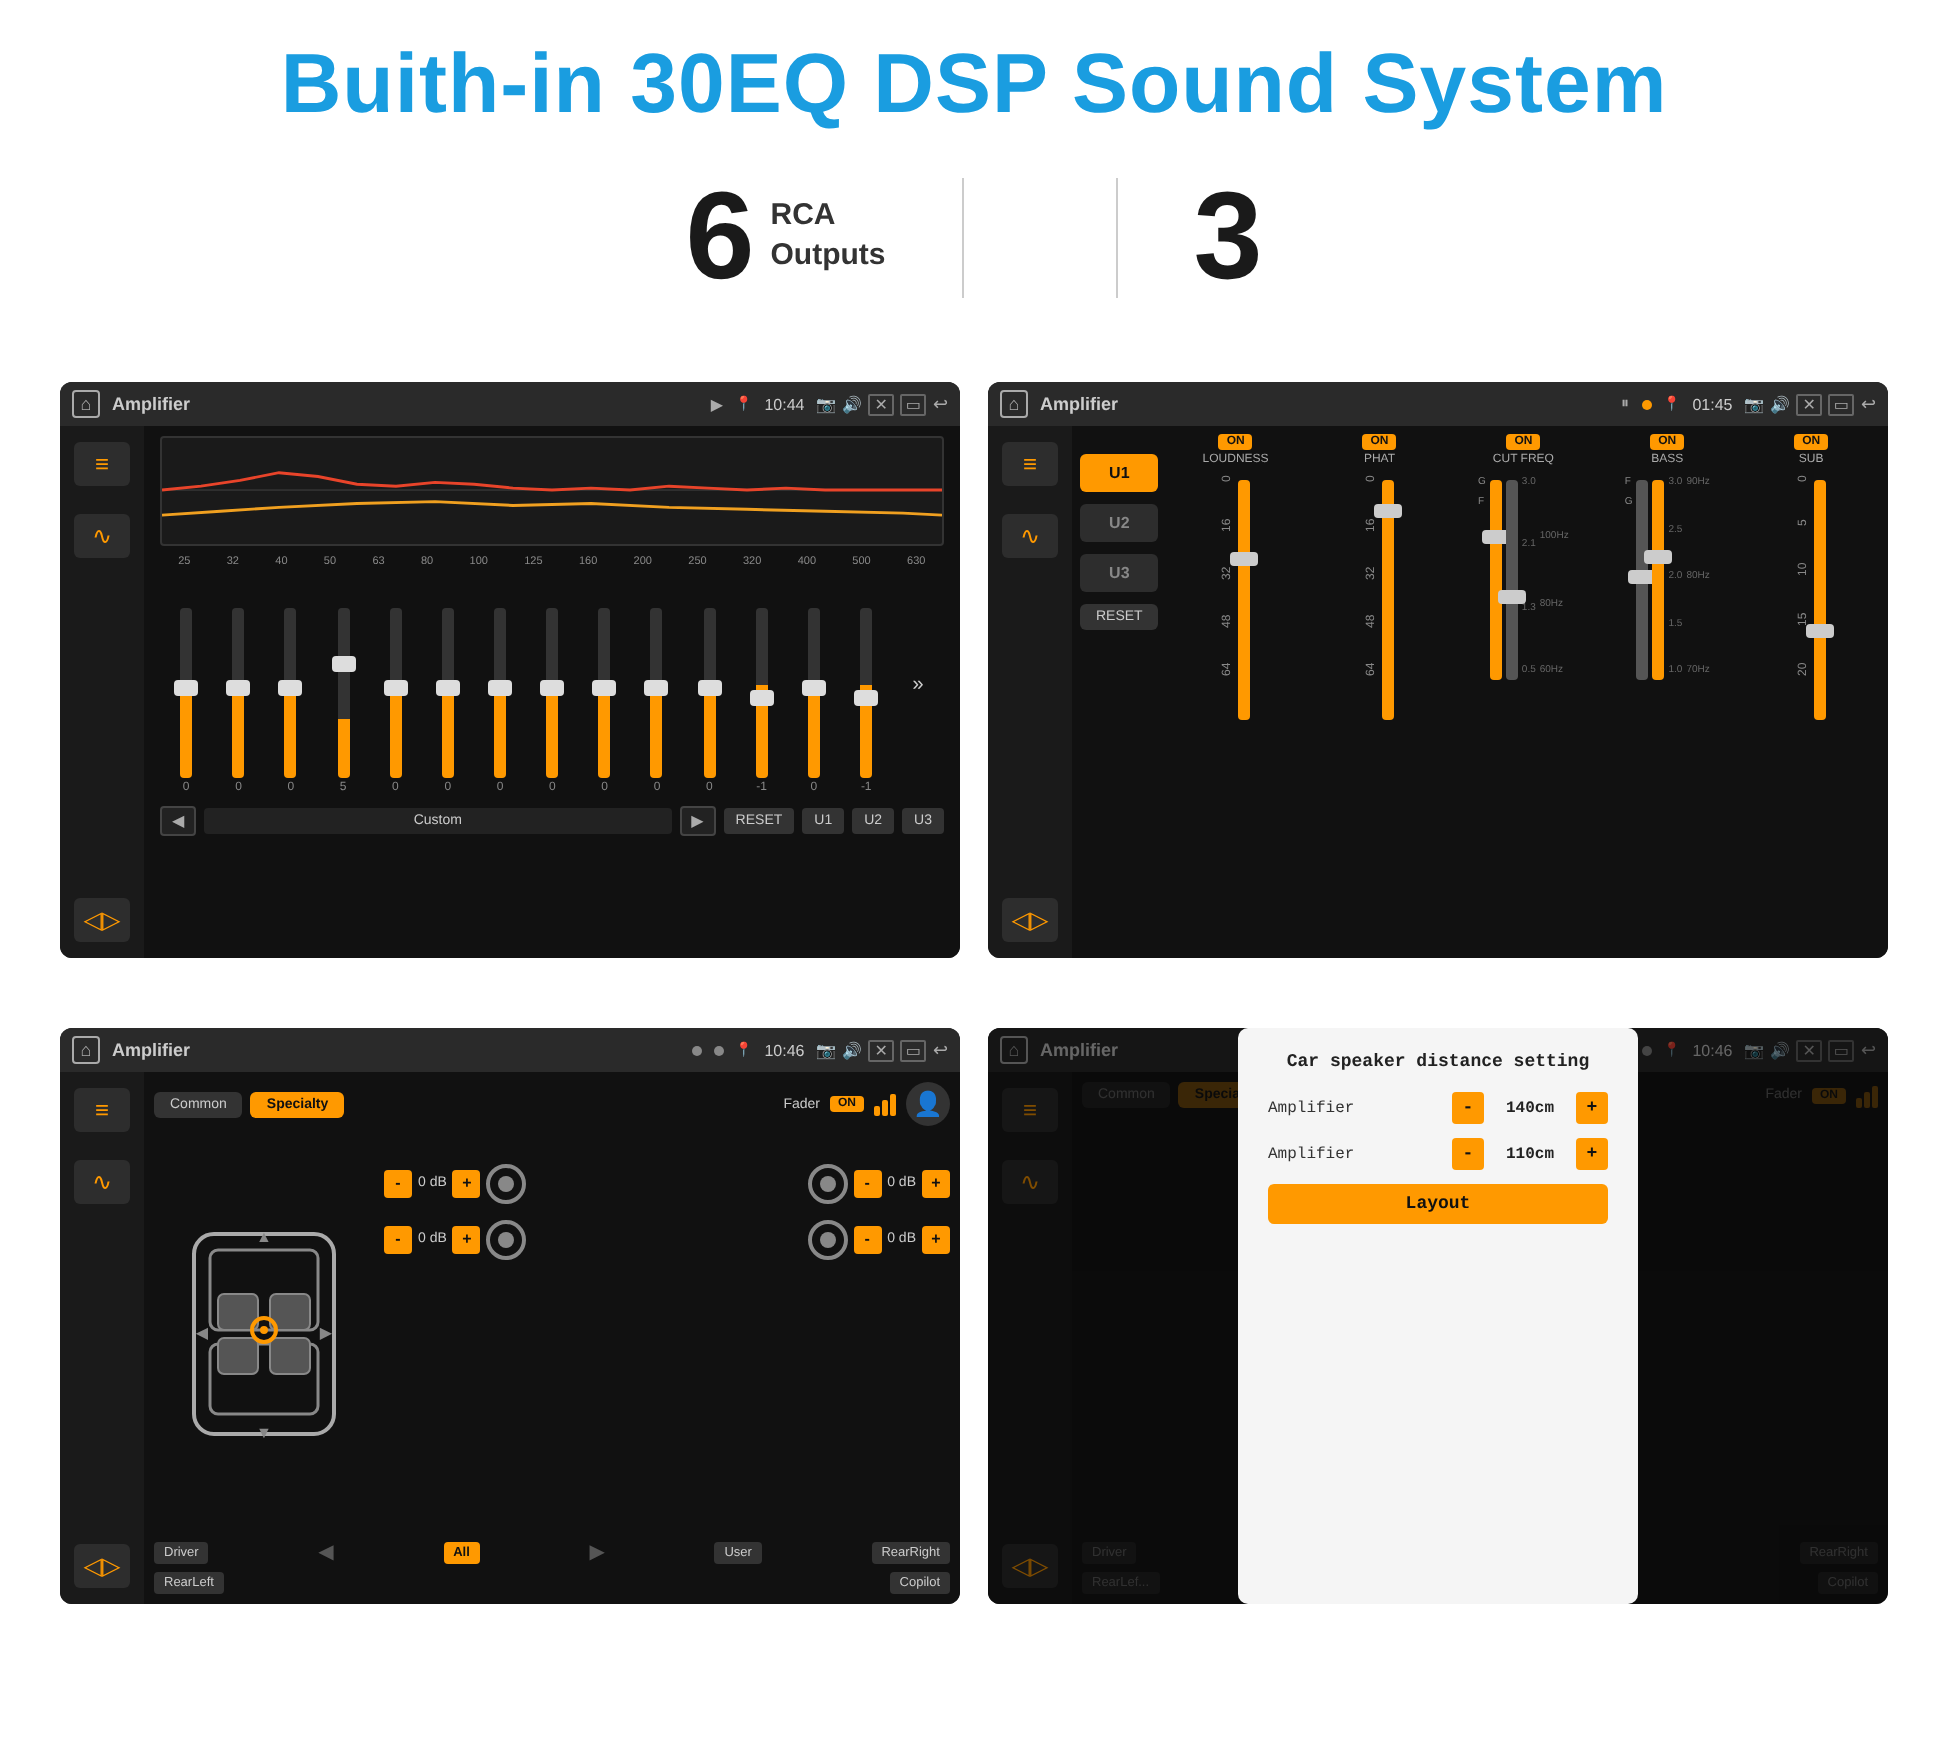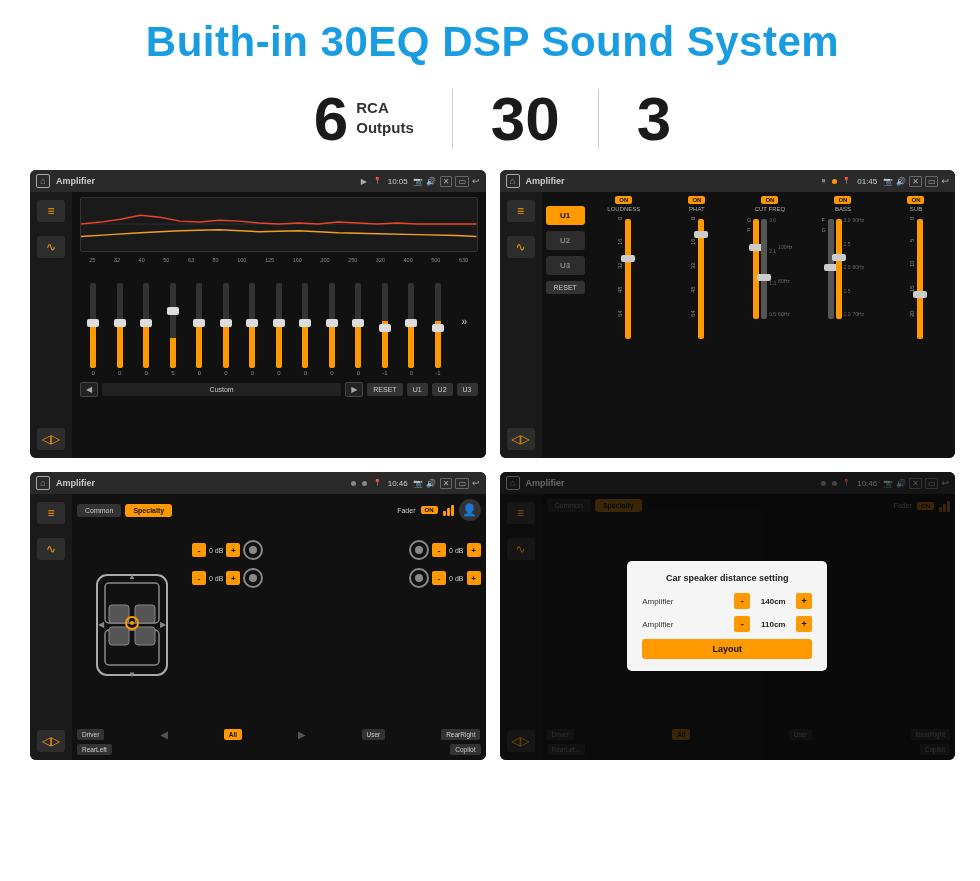--- a/index.html
+++ b/index.html
@@ -6,21 +6,21 @@
     body {
       width: 980px;
       height: 881px;
       background: #ffffff;
       font-family: Arial, sans-serif;
       overflow: hidden;
     }
 
     .page-wrapper {
       width: 980px;
-      padding: 18px 25px 10px 30px;
+      padding: 18px 36px 10px 30px;
     }
 
     .main-title {
       text-align: center;
       font-size: 42px;
       font-weight: 900;
       color: #1a9de0;
       margin-bottom: 22px;
       letter-spacing: 0.5px;
     }
@@ -70,20 +70,21 @@
     }
 
     .screenshot-box {
       background: #1a1a1a;
       border-radius: 6px;
       overflow: hidden;
       height: 288px;
       position: relative;
       display: flex;
       flex-direction: column;
+      margin-top: 21px;
     }
 
     
     .status-bar {
       display: flex;
       align-items: center;
       background: #2a2a2a;
       padding: 3px 6px;
       gap: 6px;
       height: 22px;
@@ -447,23 +448,23 @@
       color: #111;
       font-weight: bold;
     }
 
     
     .dialog-overlay {
       position: absolute;
       top: 0; left: 0; right: 0; bottom: 0;
       background: rgba(0,0,0,0.5);
       display: flex;
-      align-items: center;
       justify-content: center;
       z-index: 10;
+      font-family: Liberation Mono, monospace;
     }
 
     .dialog-box {
       background: #f5f5f5;
       border-radius: 5px;
       padding: 12px 15px;
       width: 200px;
     }
 
     .dialog-title {
@@ -549,37 +550,36 @@
 
   <h1 class="main-title">Buith-in 30EQ DSP Sound System</h1>
 
   <div class="stats-row">
     <div class="stat-item">
       <span class="stat-number">6</span>
       <span class="stat-label">RCA<br>Outputs</span>
     </div>
     <div class="stat-divider"></div>
     <div class="stat-item">
-      <span class="stat-number">30</span>
     </div>
     <div class="stat-divider"></div>
     <div class="stat-item">
       <span class="stat-number">3</span>
     </div>
   </div>
 
   <div class="screenshots-grid">
 
     <div class="screenshot-box">
       <div class="status-bar">
         <div class="status-bar-home"></div>
         <span class="status-title">Amplifier</span>
         <span style="color:#aaa;font-size:8px;">▶</span>
         <span style="color:#888;font-size:7px;">📍</span>
-        <span class="status-time">10:05</span>
+        <span class="status-time">10:44</span>
         <div class="status-icons">
           <span style="color:#aaa;font-size:8px;">📷</span>
           <span style="color:#aaa;font-size:8px;">🔊</span>
           <span class="status-icon-box">✕</span>
           <span class="status-icon-box">▭</span>
           <span style="color:#aaa;font-size:9px;">↩</span>
         </div>
       </div>
       <div class="screen-content">
         <div class="left-sidebar">

